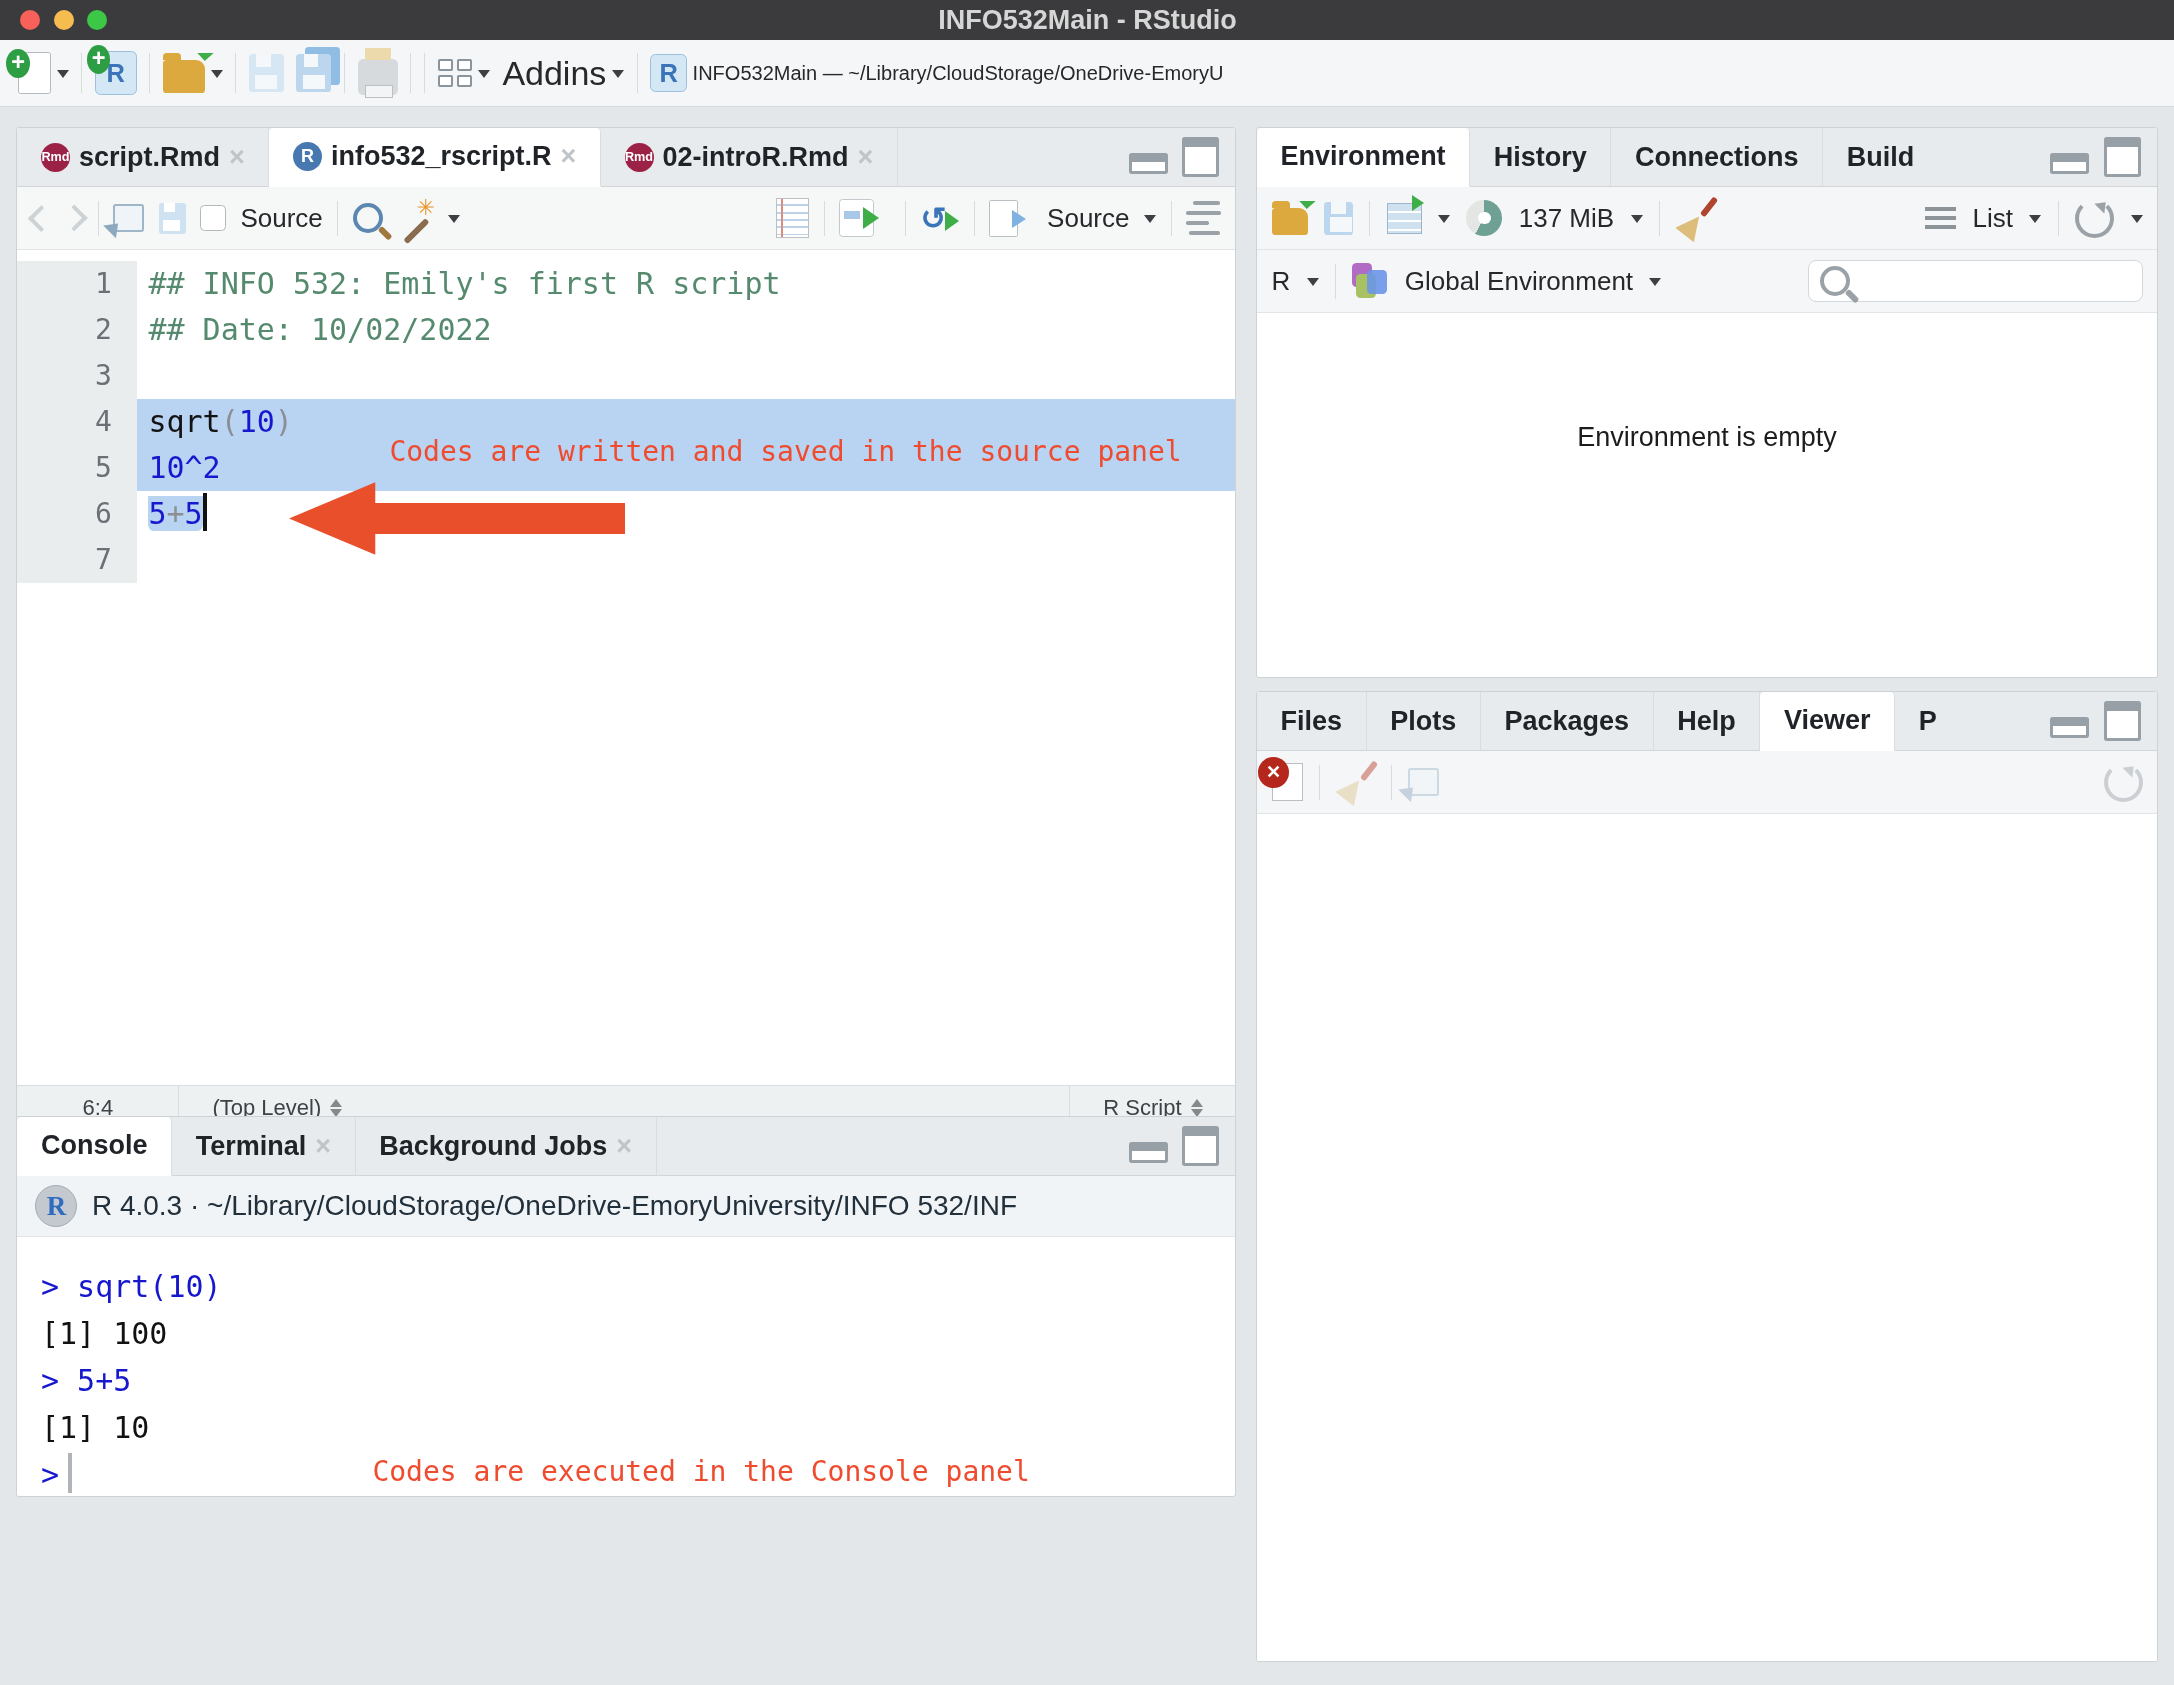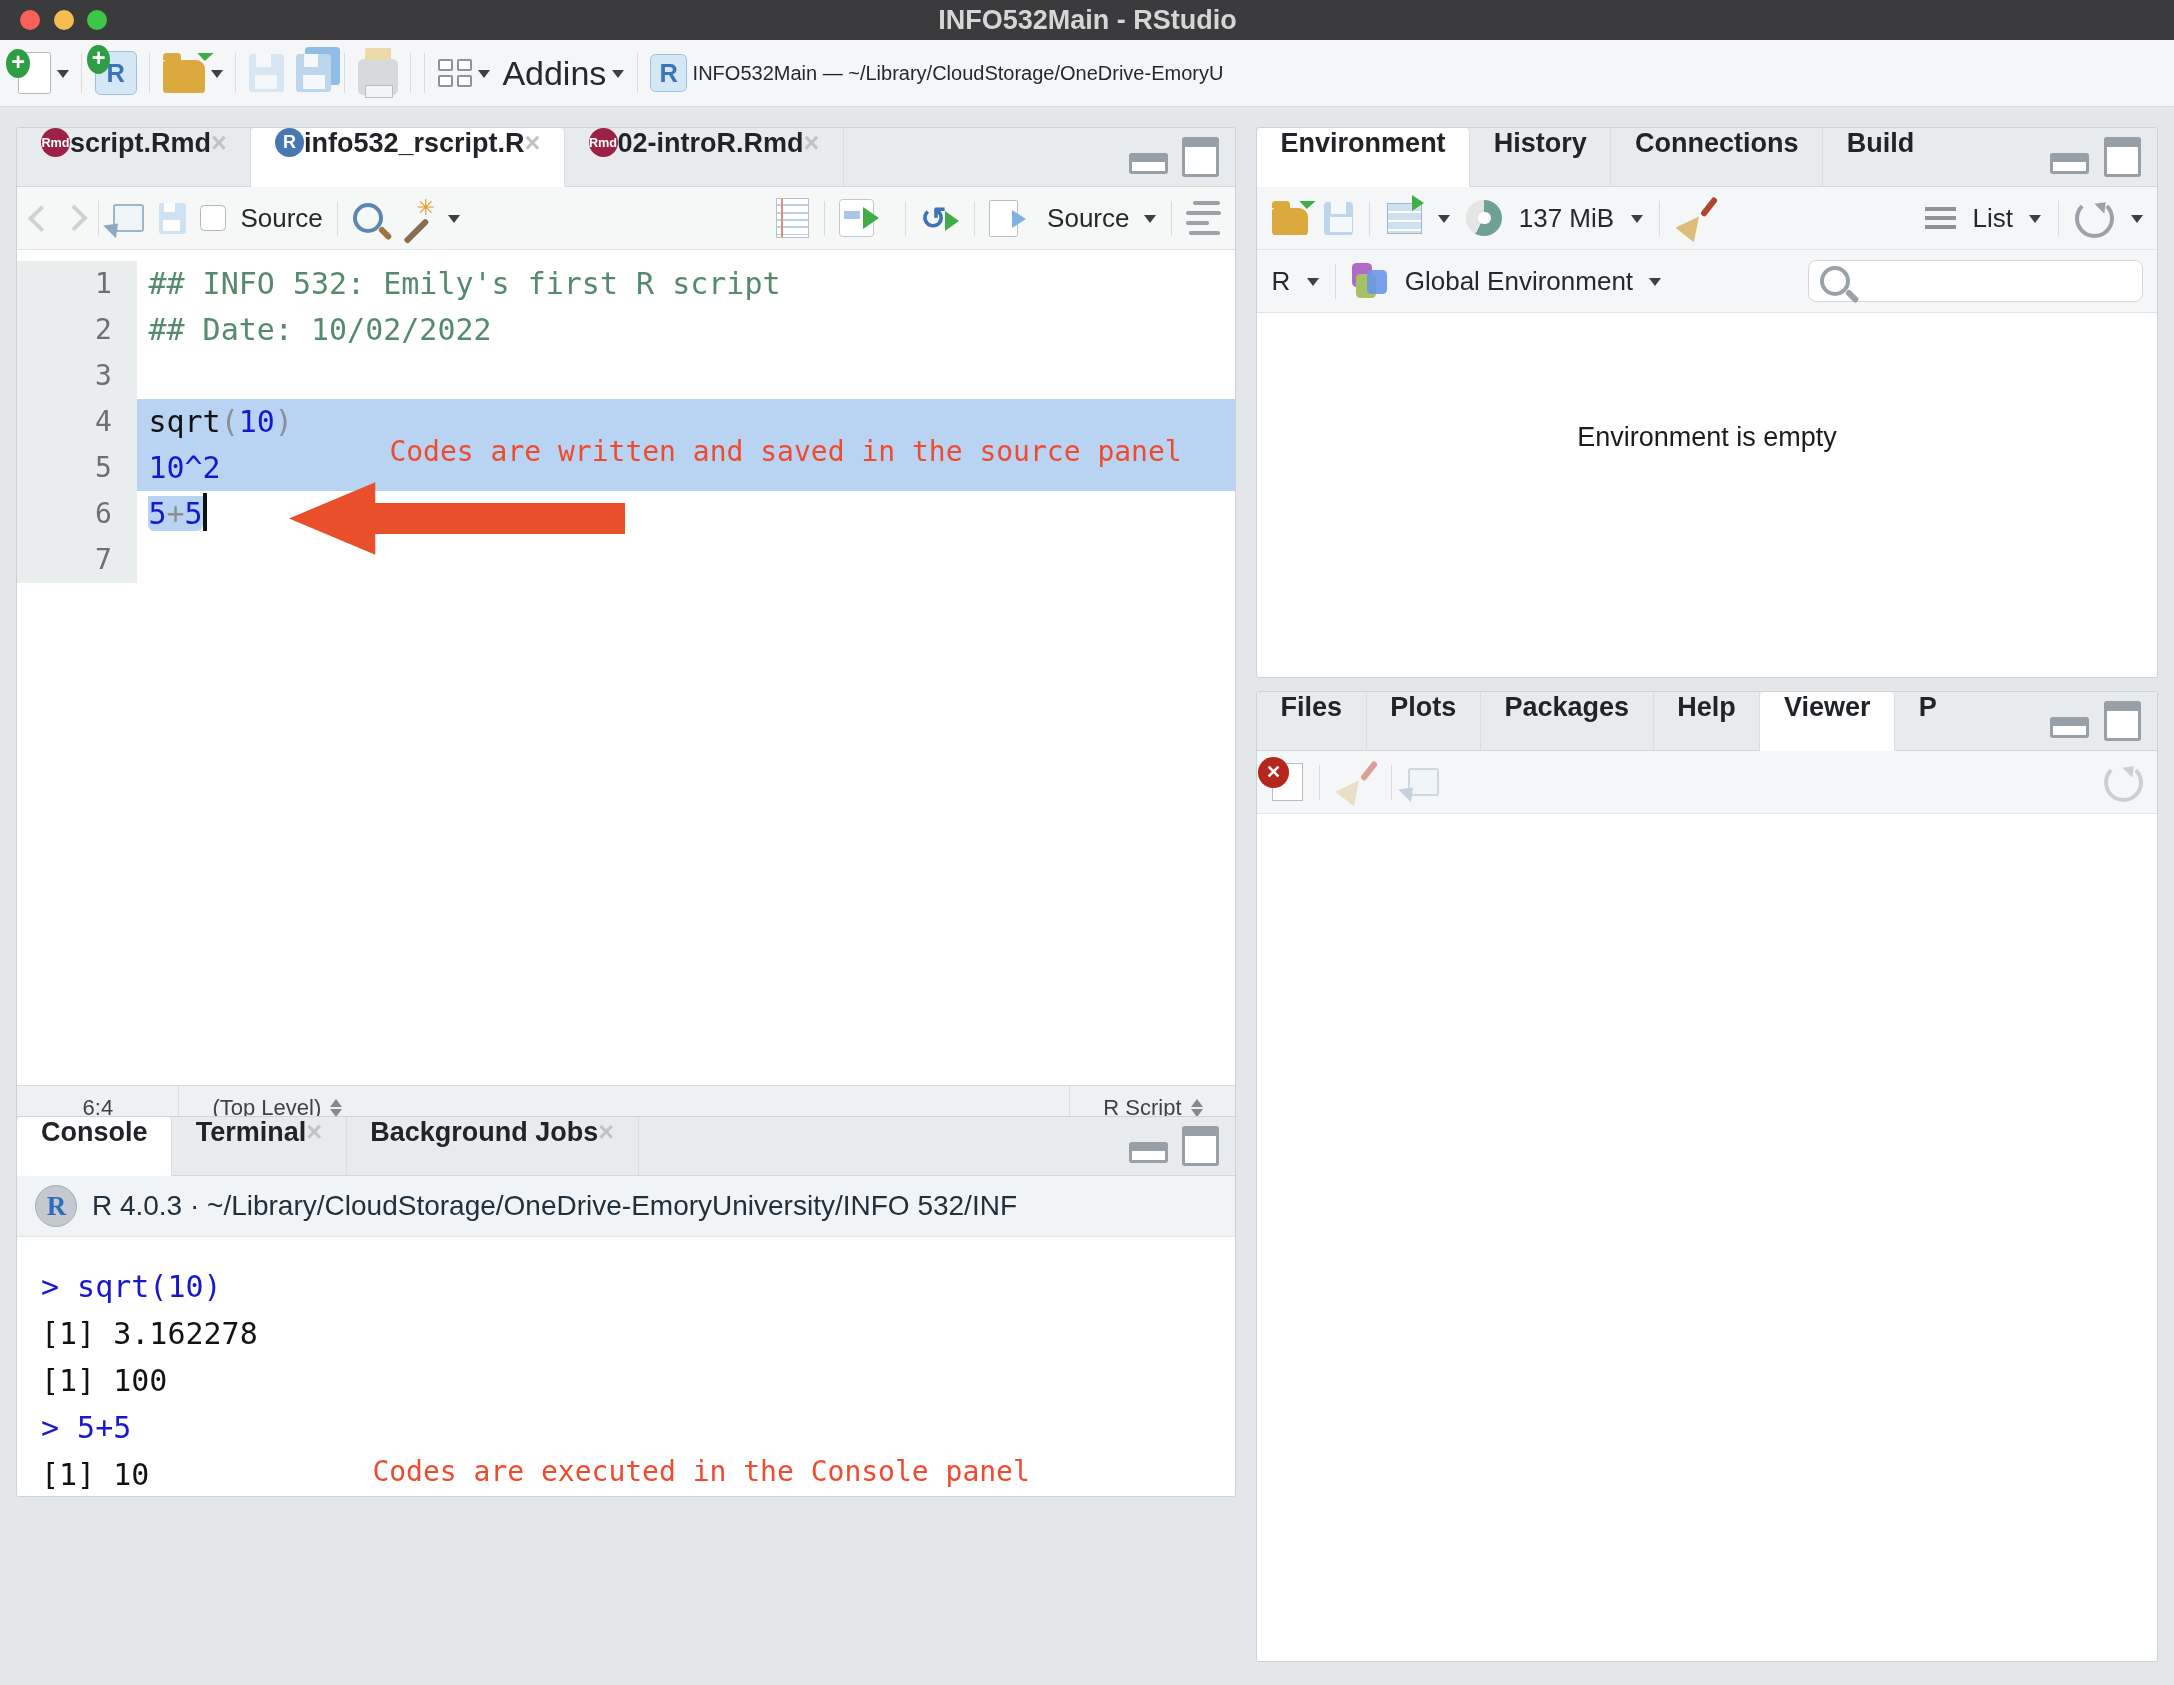--- a/index.html
+++ b/index.html
@@ -52,21 +52,21 @@
   .label29{font-size:34px;color:#26292c;}
   .proj-label{font-size:20px;color:#26292c;white-space:nowrap;overflow:hidden;flex:1;}
   
   .panel{position:absolute;background:#fff;border:0.9px solid #cdd2d5;border-radius:2.7px;box-sizing:border-box;
     display:flex;flex-direction:column;overflow:hidden;}
   #source-panel{left:16.4px;top:127px;width:1220px;height:1004px;}
   #console-panel{left:16.4px;top:1116px;width:1220px;height:381px;}
   #env-panel{left:1256px;top:127px;width:902px;height:551px;}
   #files-panel{left:1256px;top:691px;width:902px;height:971px;}
   .tabbar{height:58px;background:#e8ebed;border-bottom:0.9px solid #d2d6d9;display:flex;align-items:stretch;flex:none;}
-  .tab{display:flex;padding:0 23.6px;font-size:27px;font-weight:600;color:#202428;
+  .tab{display:flex;align-items:center;gap:9px;padding:0 23.6px;font-size:27px;font-weight:600;color:#202428;
     border-right:0.9px solid #d9dddf;white-space:nowrap;}
   .tab.active{background:#fff;border-bottom:0.9px solid #fff;margin-bottom:-0.9px;border-top-left-radius:4.5px;border-top-right-radius:4.5px;}
   .tab .close{color:#bfc4c8;font-size:27px;font-weight:bold;}
   .fileball{width:29px;height:29px;border-radius:50%;color:#fff;font-weight:bold;display:flex;align-items:center;justify-content:center;flex:none;position:relative;}
   .fileball:after{content:"";position:absolute;right:-11px;top:-5.5px;width:18px;height:23.6px;background:#fff;border:1.8px solid #c3c8cb;border-radius:1.8px;z-index:-1;}
   .ball-rmd{background:#9c2146;font-size:12.7px;}
   .ball-r{background:#4878b0;font-size:18px;}
   .minmax{margin-left:auto;display:flex;align-items:center;gap:14.5px;padding-right:16.4px;flex:none;}
   .win-max{width:31px;height:27px;border:3.6px solid #97a0a6;border-top:10px solid #97a0a6;border-radius:2.7px;background:#fff;}
   .win-min{width:33px;height:9px;border:3.6px solid #97a0a6;border-top:9px solid #97a0a6;border-radius:2.7px;background:#fff;margin-top:12.7px;}
@@ -346,21 +346,20 @@
       <span class="win-min"></span>
       <span class="win-max"></span>
     </div>
   </div>
   <div class="console-header">
     <span class="rlogo">R</span>
     <span class="path">R 4.0.3 · ~/Library/CloudStorage/OneDrive-EmoryUniversity/INFO 532/INF</span>
   </div>
   <div class="console-out">
     <div class="oline"><span class="t-in">&gt;</span><span class="t-in"> </span><span class="t-in">sqrt(10)</span></div>
-    <div class="oline"><span class="t-out">[1] 3.162278</span></div>
     <div class="oline"><span class="t-out">[1] 100</span></div>
     <div class="oline"><span class="t-in">&gt;</span><span class="t-in"> </span><span class="t-in">5+5</span></div>
     <div class="oline"><span class="t-out">[1] 10</span></div>
     <div class="oline"><span class="t-in">&gt;</span><span class="gcursor"></span></div>
     <div class="annotation" style="left:355px;top:218px;">Codes are executed in the Console panel</div>
     <svg class="red-arrow" style="left:196px;top:273px;" width="345" height="78" viewBox="0 0 380 86">
       <polygon points="0,43 100,0 100,25 380,25 380,61 100,61 100,86" fill="#ea4f2c"></polygon>
     </svg>
   </div>
 </div>

